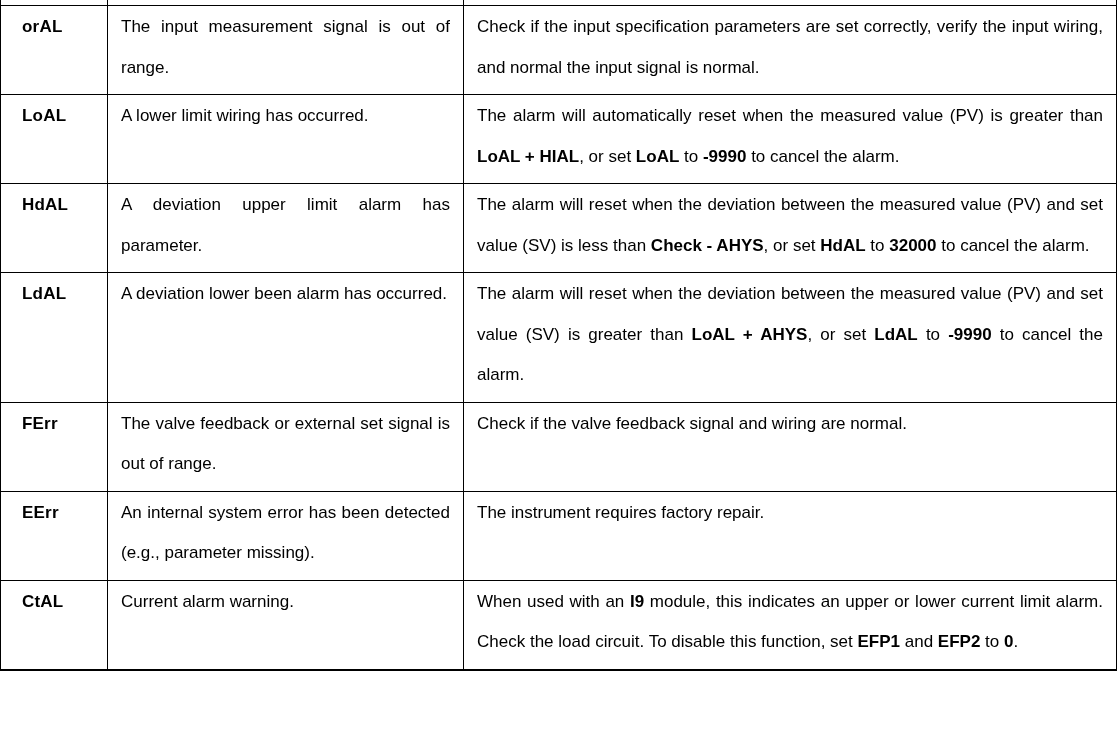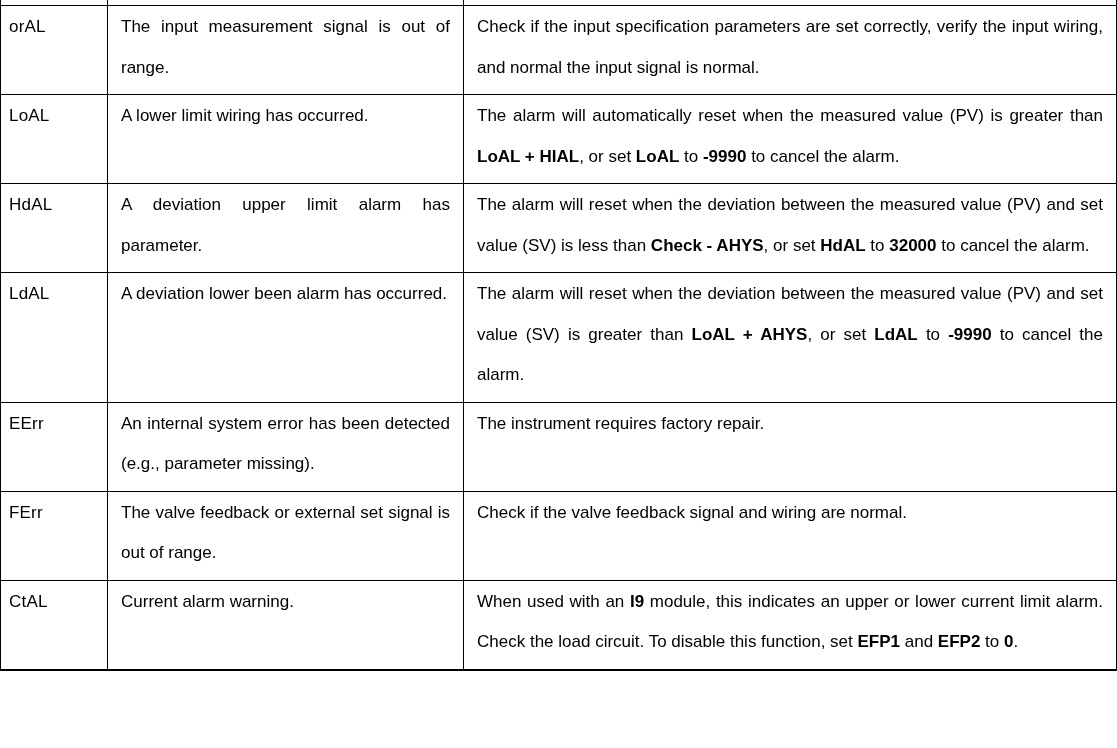--- a/index.html
+++ b/index.html
@@ -28,23 +28,23 @@
     padding: 1px 13px 6px 13px;
     text-align: justify;
     overflow: hidden;
   }
   tr.partial-row td {
     border-top: none;
     height: 5px;
     padding: 0;
   }
   td.code-cell {
-    font-weight: normal;
+    font-weight: bold;
     text-align: left;
-    padding-left: 8px;
+    padding-left: 21px;
     letter-spacing: 0.2px;
   }
   tr.last-row td {
     border-bottom: 2.5px solid #000000;
   }
   b { font-weight: bold; }
 </style>
 </head>
 <body>
 
@@ -80,29 +80,29 @@
       <td>The alarm will reset when the deviation between the measured value (PV) and set value (SV) is less than <b>Check - AHYS</b>, or set <b>HdAL</b> to <b>32000</b> to cancel the alarm.</td>
     </tr>
 
     <tr>
       <td class="code-cell">LdAL</td>
       <td>A deviation lower been alarm has occurred.</td>
       <td>The alarm will reset when the deviation between the measured value (PV) and set value (SV) is greater than <b>LoAL + AHYS</b>, or set <b>LdAL</b> to <b>-9990</b> to cancel the alarm.</td>
     </tr>
 
     <tr>
+      <td class="code-cell">FErr</td>
+      <td>The valve feedback or external set signal is out of range.</td>
+      <td>Check if the valve feedback signal and wiring are normal.</td>
+    </tr>
+
+    <tr>
       <td class="code-cell">EErr</td>
       <td>An internal system error has been detected (e.g., parameter missing).</td>
       <td>The instrument requires factory repair.</td>
-    </tr>
-
-    <tr>
-      <td class="code-cell">FErr</td>
-      <td>The valve feedback or external set signal is out of range.</td>
-      <td>Check if the valve feedback signal and wiring are normal.</td>
     </tr>
 
     <tr class="last-row">
       <td class="code-cell">CtAL</td>
       <td>Current alarm warning.</td>
       <td>When used with an <b>I9</b> module, this indicates an upper or lower current limit alarm. Check the load circuit. To disable this function, set <b>EFP1</b> and <b>EFP2</b> to <b>0</b>.</td>
     </tr>
   </tbody>
 </table>
 

